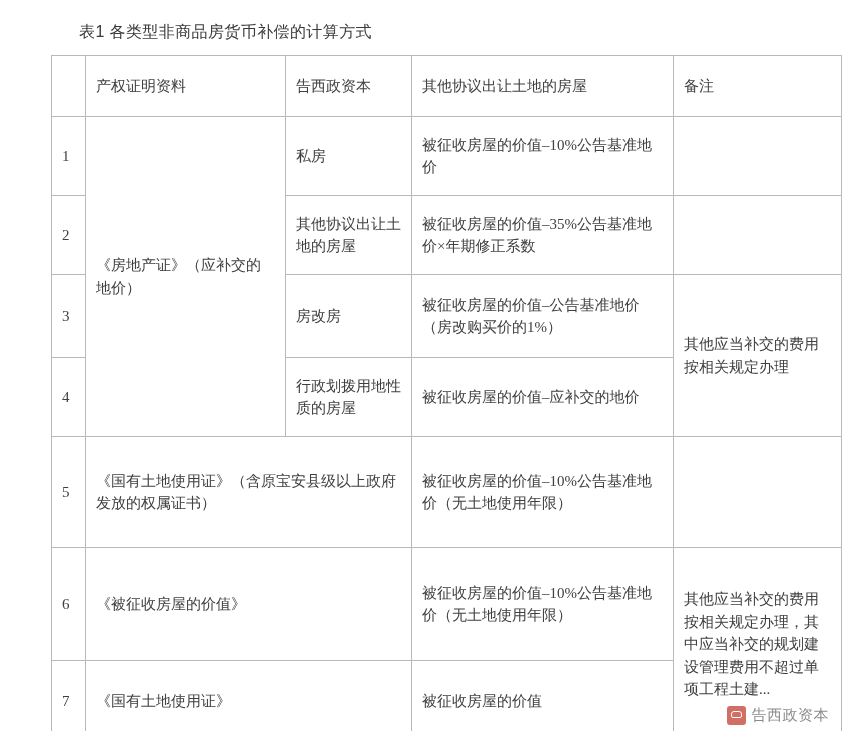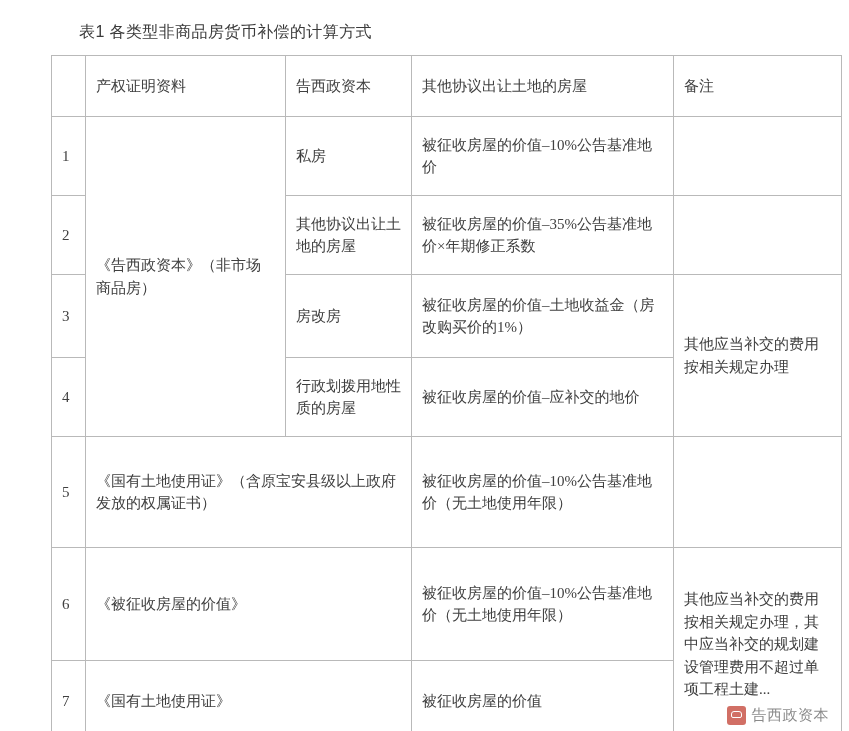--- a/index.html
+++ b/index.html
@@ -123,37 +123,37 @@
       <tr class="head-row">
         <td class="idx"></td>
         <td>产权证明资料</td>
         <td>告西政资本</td>
         <td>其他协议出让土地的房屋</td>
         <td>备注</td>
       </tr>
 
       <tr class="row-h1">
         <td class="idx">1</td>
-        <td rowspan="4">《告西政资本》（非市场商品房）</td>
+        <td rowspan="4">《房地产证》（应补交的地价）</td>
         <td>私房</td>
         <td>被征收房屋的价值–10%公告基准地价</td>
         <td></td>
       </tr>
 
       <tr class="row-h2">
         <td class="idx">2</td>
         <td>其他协议出让土地的房屋</td>
         <td>被征收房屋的价值–35%公告基准地价×年期修正系数</td>
         <td></td>
       </tr>
 
       <tr class="row-h3">
         <td class="idx">3</td>
         <td>房改房</td>
-        <td>被征收房屋的价值–土地收益金（房改购买价的1%）</td>
+        <td>被征收房屋的价值–公告基准地价（房改购买价的1%）</td>
         <td rowspan="2">其他应当补交的费用按相关规定办理</td>
       </tr>
 
       <tr class="row-h4">
         <td class="idx">4</td>
         <td>行政划拨用地性质的房屋</td>
         <td>被征收房屋的价值–应补交的地价</td>
       </tr>
 
       <tr class="row-h5">

